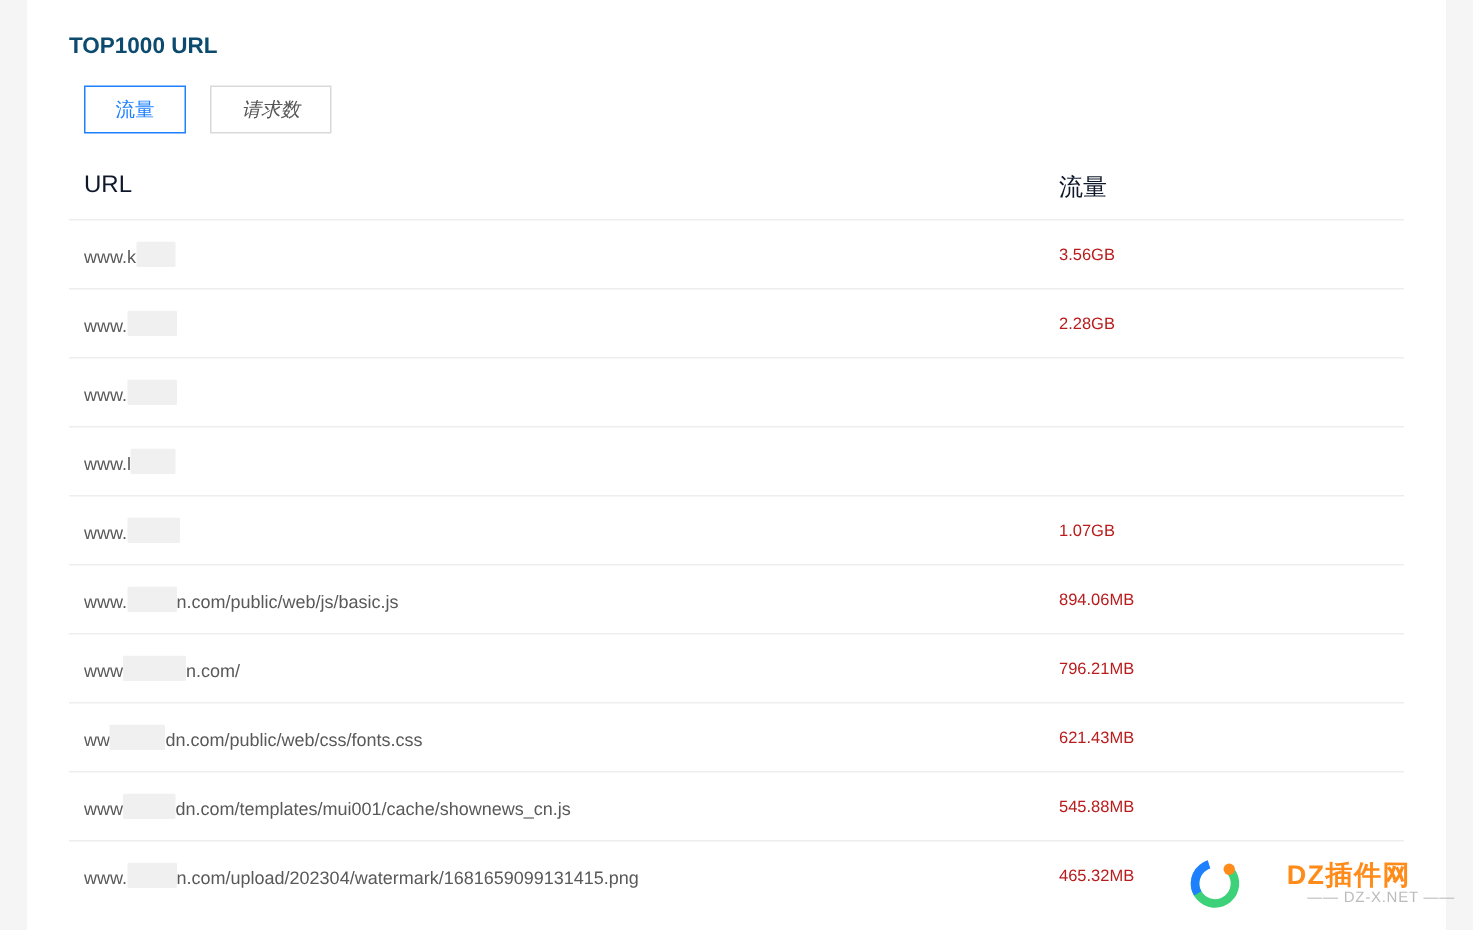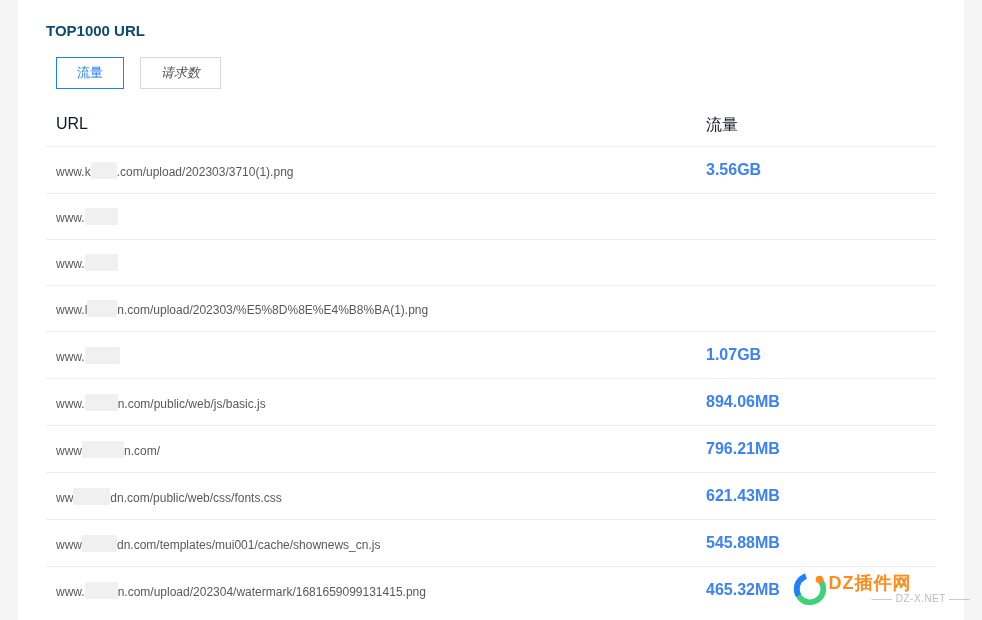--- a/index.html
+++ b/index.html
@@ -67,38 +67,38 @@
     flex: 1;
     font-size: 12px;
     color: #595959;
     display: flex;
     align-items: flex-end;
     white-space: nowrap;
     overflow: hidden;
   }
   .cell-size {
     width: 220px;
-    font-size: 16px;
-    color: #3b82f6;
-    font-weight: bold;
+    font-size: 11px;
+    color: #b91c1c;
   }
   .redact {
     display: inline-block;
     height: 17px;
     background: #f0f0f0;
     border-radius: 1px;
     vertical-align: middle;
   }
   .logo-watermark {
     position: absolute;
     right: 12px;
     bottom: 12px;
     display: flex;
     align-items: center;
     gap: 0;
+    text-align: center;
   }
   .logo-icon {
     width: 38px;
     height: 38px;
   }
   .logo-text-box {
     display: flex;
     flex-direction: column;
     line-height: 1.1;
   }
@@ -129,41 +129,40 @@
   <div class="table">
     <div class="thead">
       <div class="th url">URL</div>
       <div class="th size">流量</div>
     </div>
     <div id="tbody">
         <div class="row">
           <div class="cell-url">
             <span>www.k</span>
             <span class="redact" style="width: 26px;"></span>
-            <span>.com/upload/202303/3710(1).png</span>
           </div>
           <div class="cell-size">3.56GB</div>
         </div>
         <div class="row">
           <div class="cell-url">
             <span>www.</span>
             <span class="redact" style="width: 33px;"></span>
           </div>
+          <div class="cell-size">2.28GB</div>
         </div>
         <div class="row">
           <div class="cell-url">
             <span>www.</span>
             <span class="redact" style="width: 33px;"></span>
           </div>
         </div>
         <div class="row">
           <div class="cell-url">
             <span>www.l</span>
             <span class="redact" style="width: 30px;"></span>
-            <span>n.com/upload/202303/%E5%8D%8E%E4%B8%BA(1).png</span>
           </div>
         </div>
         <div class="row">
           <div class="cell-url">
             <span>www.</span>
             <span class="redact" style="width: 35px;"></span>
           </div>
           <div class="cell-size">1.07GB</div>
         </div>
         <div class="row">

